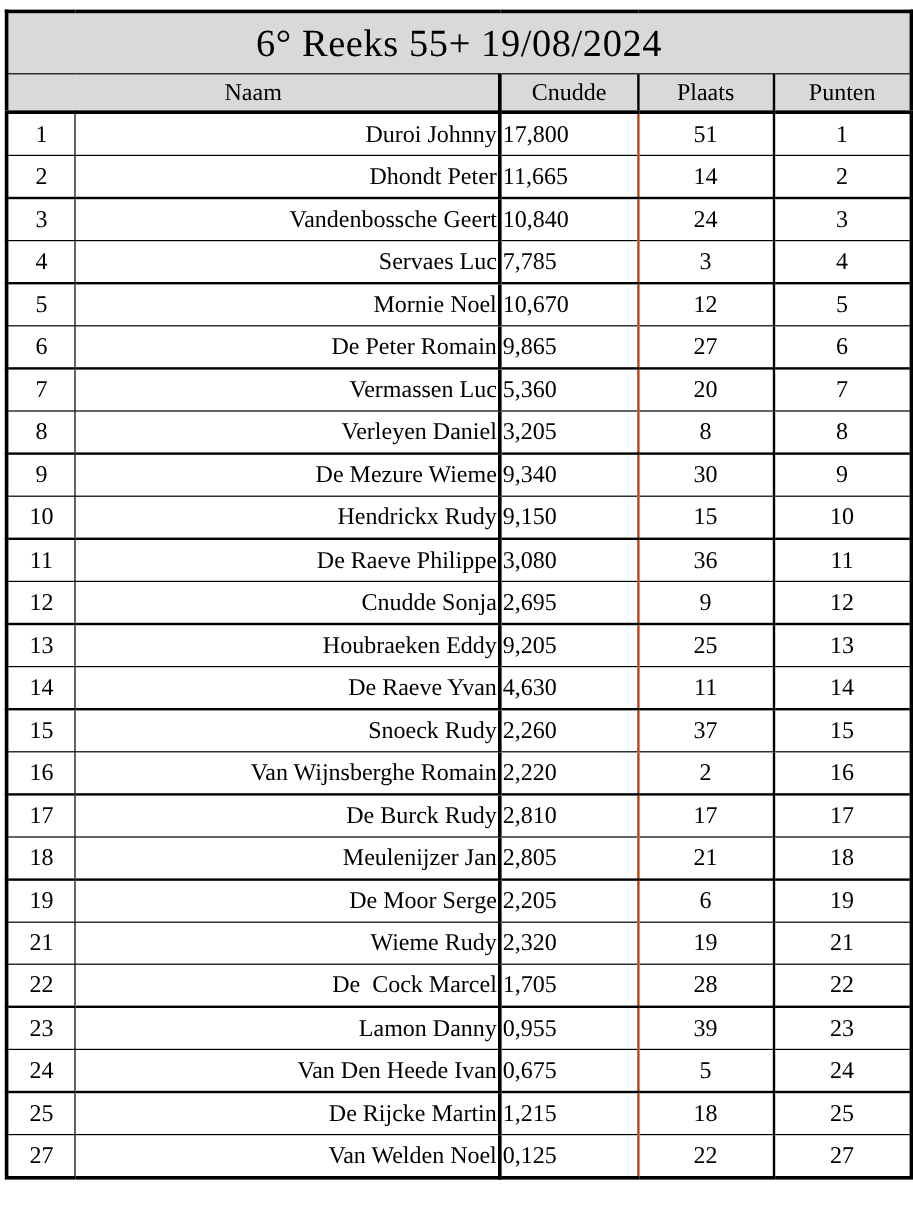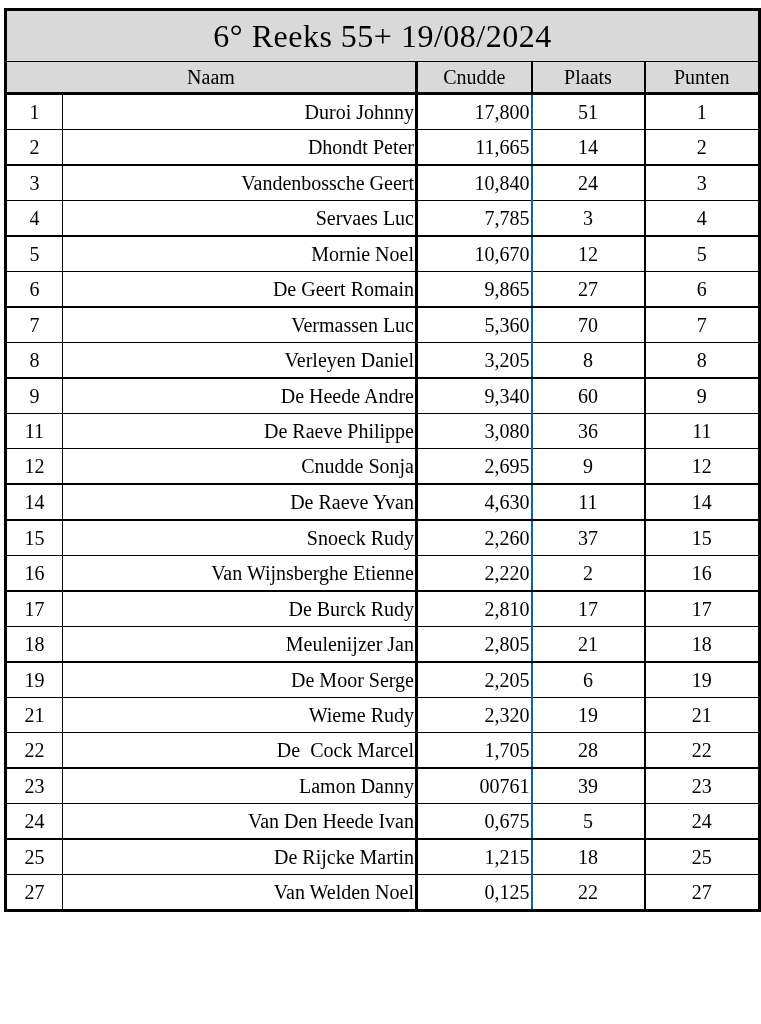--- a/index.html
+++ b/index.html
@@ -63,21 +63,21 @@
   td.cell-nr {
     text-align: center;
     border-right: 1px solid #000000;
   }
   td.cell-name {
     text-align: right;
     padding-left: 23px;
     border-right: 3px solid #000000;
     white-space: pre;
   }
-  td.cell-gew { text-align: right; border-right: 2px solid #0369a1; }
+  td.cell-gew { text-align: left; border-right: 2px solid #c2410c; }
   td.cell-pla { text-align: center; border-right: 2px solid #000000; }
   td.cell-pun { text-align: center; }
 </style>
 </head>
 <body>
 
 <div class="page">
   <table class="results">
     <colgroup>
       <col class="c-nr">
@@ -128,77 +128,91 @@
   </tr>
         <tr>
     <td class="cell-nr">5</td>
     <td class="cell-name">Mornie Noel</td>
     <td class="cell-gew">10,670</td>
     <td class="cell-pla">12</td>
     <td class="cell-pun">5</td>
   </tr>
         <tr class="group-end">
     <td class="cell-nr">6</td>
-    <td class="cell-name">De Geert Romain</td>
+    <td class="cell-name">De Peter Romain</td>
     <td class="cell-gew">9,865</td>
     <td class="cell-pla">27</td>
     <td class="cell-pun">6</td>
   </tr>
         <tr>
     <td class="cell-nr">7</td>
     <td class="cell-name">Vermassen Luc</td>
     <td class="cell-gew">5,360</td>
-    <td class="cell-pla">70</td>
+    <td class="cell-pla">20</td>
     <td class="cell-pun">7</td>
   </tr>
         <tr class="group-end">
     <td class="cell-nr">8</td>
     <td class="cell-name">Verleyen Daniel</td>
     <td class="cell-gew">3,205</td>
     <td class="cell-pla">8</td>
     <td class="cell-pun">8</td>
   </tr>
         <tr>
     <td class="cell-nr">9</td>
-    <td class="cell-name">De Heede Andre</td>
+    <td class="cell-name">De Mezure Wieme</td>
     <td class="cell-gew">9,340</td>
-    <td class="cell-pla">60</td>
+    <td class="cell-pla">30</td>
     <td class="cell-pun">9</td>
+  </tr>
+        <tr class="group-end">
+    <td class="cell-nr">10</td>
+    <td class="cell-name">Hendrickx Rudy</td>
+    <td class="cell-gew">9,150</td>
+    <td class="cell-pla">15</td>
+    <td class="cell-pun">10</td>
   </tr>
         <tr>
     <td class="cell-nr">11</td>
     <td class="cell-name">De Raeve Philippe</td>
     <td class="cell-gew">3,080</td>
     <td class="cell-pla">36</td>
     <td class="cell-pun">11</td>
   </tr>
         <tr class="group-end">
     <td class="cell-nr">12</td>
     <td class="cell-name">Cnudde Sonja</td>
     <td class="cell-gew">2,695</td>
     <td class="cell-pla">9</td>
     <td class="cell-pun">12</td>
   </tr>
+        <tr>
+    <td class="cell-nr">13</td>
+    <td class="cell-name">Houbraeken Eddy</td>
+    <td class="cell-gew">9,205</td>
+    <td class="cell-pla">25</td>
+    <td class="cell-pun">13</td>
+  </tr>
         <tr class="group-end">
     <td class="cell-nr">14</td>
     <td class="cell-name">De Raeve Yvan</td>
     <td class="cell-gew">4,630</td>
     <td class="cell-pla">11</td>
     <td class="cell-pun">14</td>
   </tr>
         <tr>
     <td class="cell-nr">15</td>
     <td class="cell-name">Snoeck Rudy</td>
     <td class="cell-gew">2,260</td>
     <td class="cell-pla">37</td>
     <td class="cell-pun">15</td>
   </tr>
         <tr class="group-end">
     <td class="cell-nr">16</td>
-    <td class="cell-name">Van Wijnsberghe Etienne</td>
+    <td class="cell-name">Van Wijnsberghe Romain</td>
     <td class="cell-gew">2,220</td>
     <td class="cell-pla">2</td>
     <td class="cell-pun">16</td>
   </tr>
         <tr>
     <td class="cell-nr">17</td>
     <td class="cell-name">De Burck Rudy</td>
     <td class="cell-gew">2,810</td>
     <td class="cell-pla">17</td>
     <td class="cell-pun">17</td>
@@ -227,21 +241,21 @@
         <tr class="group-end">
     <td class="cell-nr">22</td>
     <td class="cell-name">De  Cock Marcel</td>
     <td class="cell-gew">1,705</td>
     <td class="cell-pla">28</td>
     <td class="cell-pun">22</td>
   </tr>
         <tr>
     <td class="cell-nr">23</td>
     <td class="cell-name">Lamon Danny</td>
-    <td class="cell-gew">00761</td>
+    <td class="cell-gew">0,955</td>
     <td class="cell-pla">39</td>
     <td class="cell-pun">23</td>
   </tr>
         <tr class="group-end">
     <td class="cell-nr">24</td>
     <td class="cell-name">Van Den Heede Ivan</td>
     <td class="cell-gew">0,675</td>
     <td class="cell-pla">5</td>
     <td class="cell-pun">24</td>
   </tr>

